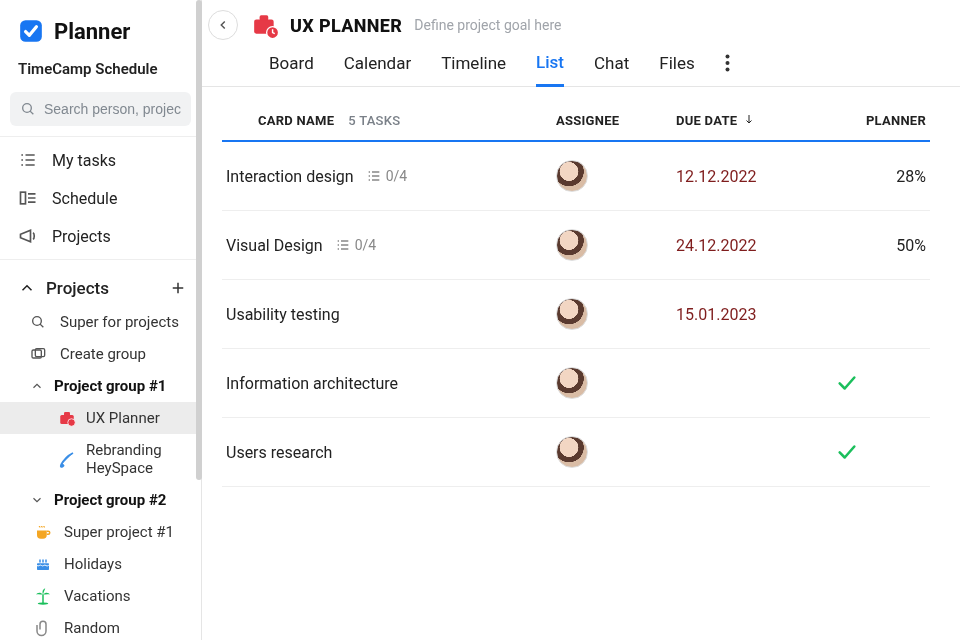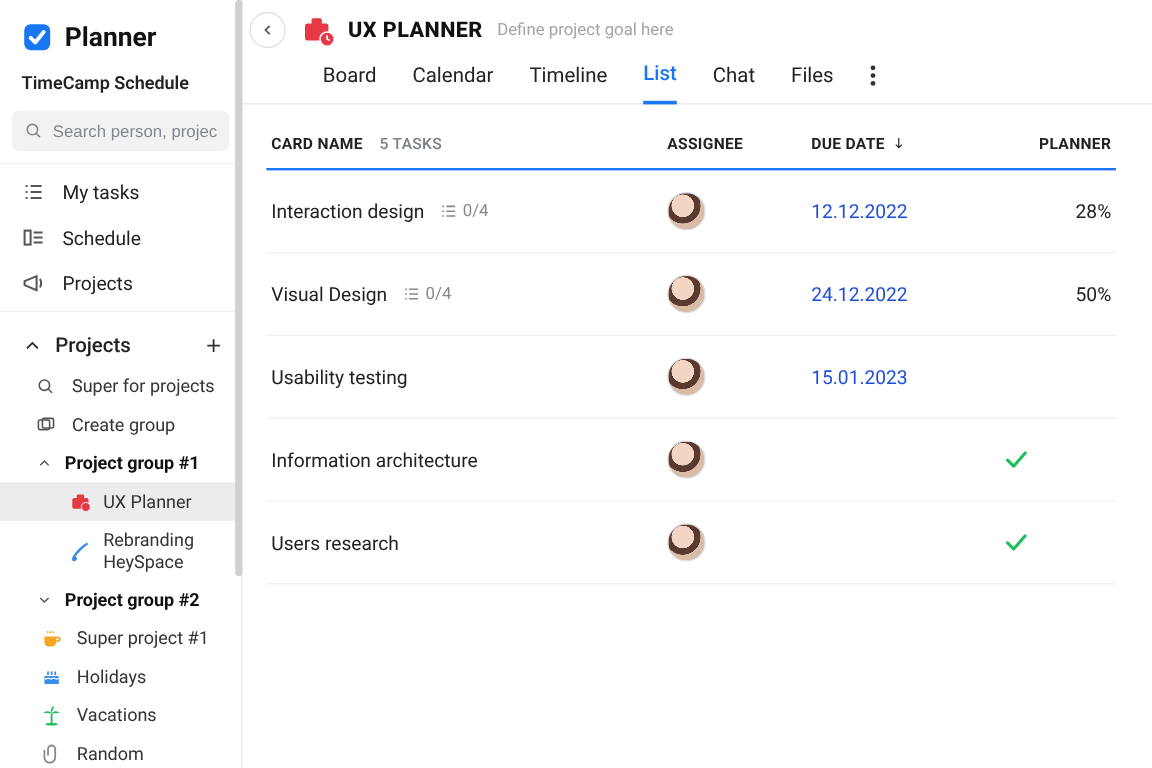--- a/index.html
+++ b/index.html
@@ -209,21 +209,21 @@
     display: grid;
     grid-template-columns: 330px 120px 160px 90px;
     align-items: center;
     padding: 0 4px 12px;
     border-bottom: 2px solid #1876f2;
     font-size: 13px;
     font-weight: 700;
     letter-spacing: .02em;
     color: #222;
   }
-  .thead .col-name { display:flex; align-items:baseline; gap:14px; }
+  .thead .col-name { display:flex; align-items:baseline; gap:14px;margin-left:32px; }
   .thead .task-count { font-weight:500; color:#7a8088; font-size:13px; }
   .thead .col-assignee { text-align:left; }
   .thead .col-due { text-align:left; display:flex; align-items:flex-start; gap:6px; }
   .thead .col-prog { text-align:right; }
 
   .trow {
     display: grid;
     grid-template-columns: 330px 120px 160px 90px;
     align-items: center;
     padding: 18px 4px;
@@ -236,21 +236,21 @@
     display:flex; align-items:center; gap:4px;
     font-size:14px; color:#888;
   }
   .subtask-badge svg { width:16px; height:16px; }
   .assignee-cell { display:flex; }
   .avatar {
     width: 32px; height:32px; border-radius:50%;
     background: radial-gradient(circle at 40% 35%, #f2d6c3 0 35%, #5a3a2f 36% 55%, #d9bca5 56% 100%);
     border:1px solid #ddd;
   }
-  .due-cell { color:#1d4ed8; }
+  .due-cell { color:#7f1d1d; }
   .prog-cell { text-align:right; }
   .check-icon { color:#1bbf5c; }
   .check-icon svg { width:22px; height:22px; }
 
   
   svg { display:block; }
 </style>
 </head>
 <body>
 

